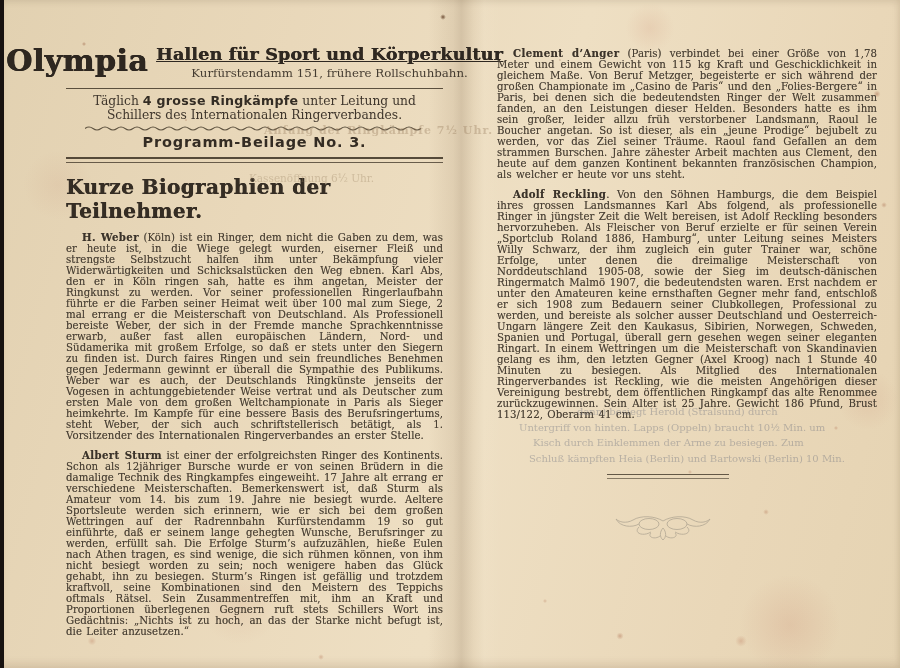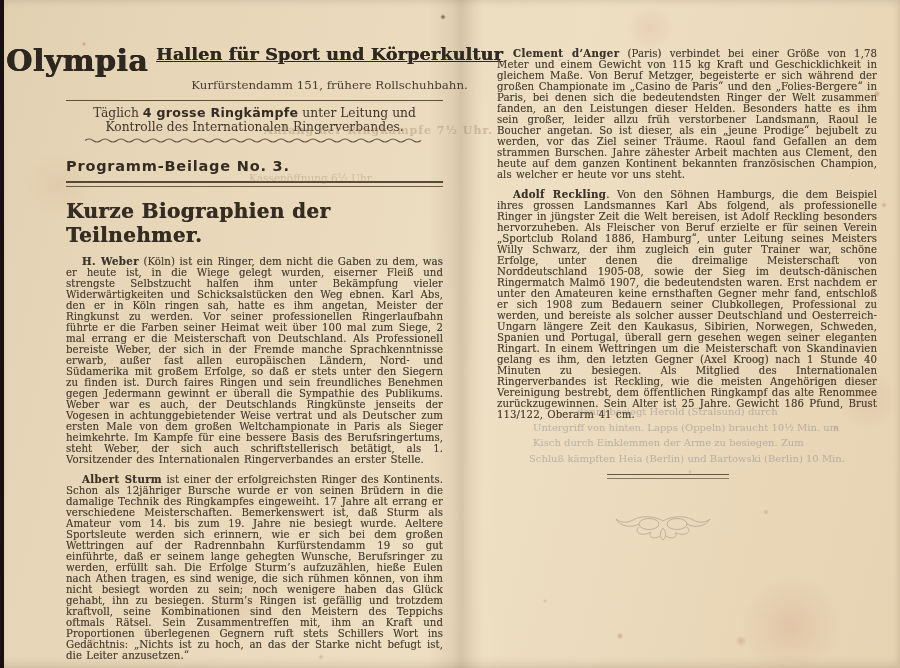--- a/index.html
+++ b/index.html
@@ -51,27 +51,27 @@
   .brand{
     font-size:30px;font-weight:bold;line-height:34px;color:#2e2720;
     letter-spacing:.5px;text-shadow:.7px 0 #2e2720, 0 .4px #2e2720;
     white-space:nowrap;
   }
   .mast-right{flex:1;text-align:center;margin-left:8px;padding-top:1px;}
   .mast-title{
     font-size:17.5px;font-weight:bold;line-height:19px;color:#2f2821;
     letter-spacing:.2px;text-shadow:.4px 0 #2f2821;white-space:nowrap;text-decoration:underline;
   }
-  .mast-address{font-size:11.8px;line-height:14px;color:#453c31;margin-top:14px;white-space:nowrap;}
+  .mast-address{font-size:11.8px;line-height:14px;color:#453c31;margin-top:2px;white-space:nowrap;}
   .rule{border-bottom:1.5px solid rgba(66,55,40,.85);margin-top:8px;}
   .tagline{margin-top:5px;text-align:center;font-size:12.3px;line-height:14px;color:#3f362c;}
   .tagline b{font-family:"DejaVu Sans",sans-serif;font-size:12.6px;letter-spacing:.3px;color:#332c24;}
   .wavy{display:block;margin:3px auto 0;width:340px;height:7px;}
   .program-label{
-    margin-top:14px;text-align:left;font-family:"DejaVu Sans",sans-serif;
+    margin-top:2px;text-align:center;font-family:"DejaVu Sans",sans-serif;
     font-weight:bold;font-size:14.5px;letter-spacing:.8px;color:#342c23;
   }
   .double-rule{margin-top:7px;height:3px;border-top:2px solid rgba(60,50,36,.85);border-bottom:1.2px solid rgba(60,50,36,.75);}
   .section-title{
     margin-top:12px;text-align:left;font-weight:bold;font-size:20px;line-height:24px;
     letter-spacing:.4px;color:#352d24;text-shadow:.4px 0 #352d24;
   }
   .bio{
     margin:9px 0 0 0;font-size:10.2px;line-height:11px;text-align:justify;
     text-indent:16px;word-spacing:1.1px;letter-spacing:.05px;color:#4a4135;
@@ -112,21 +112,21 @@
     <div class="masthead">
       <div class="brand">Olympia</div>
       <div class="mast-right">
         <div class="mast-title">Hallen für Sport und Körperkultur</div>
         <div class="mast-address">Kurfürstendamm 151, frühere Rollschuhbahn.</div>
       </div>
     </div>
 
     <div class="rule"></div>
 
-    <div class="tagline"><span>Täglich </span><b>4 grosse Ringkämpfe</b><span> unter Leitung und Kontrolle des Internationalen Ringerverbandes.</span></div>
+    <div class="tagline"><span>Täglich </span><b>4 grosse Ringkämpfe</b><span> unter Leitung und Schillers des Internationalen Ringerverbandes.</span></div>
 
     <svg class="wavy" viewBox="0 0 340 7" preserveAspectRatio="none">
       <path d="M0 3.5 Q 4 0.5 8 3.5 Q 12 6.5 16 3.5 Q 20 0.5 24 3.5 Q 28 6.5 32 3.5 Q 36 0.5 40 3.5 Q 44 6.5 48 3.5 Q 52 0.5 56 3.5 Q 60 6.5 64 3.5 Q 68 0.5 72 3.5 Q 76 6.5 80 3.5 Q 84 0.5 88 3.5 Q 92 6.5 96 3.5 Q 100 0.5 104 3.5 Q 108 6.5 112 3.5 Q 116 0.5 120 3.5 Q 124 6.5 128 3.5 Q 132 0.5 136 3.5 Q 140 6.5 144 3.5 Q 148 0.5 152 3.5 Q 156 6.5 160 3.5 Q 164 0.5 168 3.5 Q 172 6.5 176 3.5 Q 180 0.5 184 3.5 Q 188 6.5 192 3.5 Q 196 0.5 200 3.5 Q 204 6.5 208 3.5 Q 212 0.5 216 3.5 Q 220 6.5 224 3.5 Q 228 0.5 232 3.5 Q 236 6.5 240 3.5 Q 244 0.5 248 3.5 Q 252 6.5 256 3.5 Q 260 0.5 264 3.5 Q 268 6.5 272 3.5 Q 276 0.5 280 3.5 Q 284 6.5 288 3.5 Q 292 0.5 296 3.5 Q 300 6.5 304 3.5 Q 308 0.5 312 3.5 Q 316 6.5 320 3.5 Q 324 0.5 328 3.5 Q 332 6.5 336 3.5" fill="none" stroke="rgba(62,52,38,.8)" stroke-width="1.1"></path>
     </svg>
 
     <div class="program-label">Programm-Beilage No. 3.</div>
 
     <div class="double-rule"></div>
 
     <div class="section-title">Kurze Biographien der Teilnehmer.</div>
@@ -137,21 +137,21 @@
   </div>
 
   <div class="page page-right">
 
     <p class="bio"><strong>Clement d’Anger</strong><span> (Paris) verbindet bei einer Größe von 1,78 Meter und einem Gewicht von 115 kg Kraft und Geschicklichkeit in gleichem Maße. Von Beruf Metzger, begeisterte er sich während der großen Championate im „Casino de Paris“ und den „Folies-Bergere“ in Paris, bei denen sich die bedeutendsten Ringer der Welt zusammen fanden, an den Leistungen dieser Helden. Besonders hatte es ihm sein großer, leider allzu früh verstorbener Landsmann, Raoul le Boucher angetan. So ist dieser, als ein „jeune Prodige“ bejubelt zu werden, vor das Ziel seiner Träume. Raoul fand Gefallen an dem strammen Burschen. Jahre zähester Arbeit machten aus Clement, den heute auf dem ganzen Kontinent bekannten französischen Champion, als welcher er heute vor uns steht.</span></p>
 
     <p class="bio"><strong>Adolf Reckling</strong><span>. Von den Söhnen Hamburgs, die dem Beispiel ihres grossen Landsmannes Karl Abs folgend, als professionelle Ringer in jüngster Zeit die Welt bereisen, ist Adolf Reckling besonders hervorzuheben. Als Fleischer von Beruf erzielte er für seinen Verein „Sportclub Roland 1886, Hamburg“, unter Leitung seines Meisters Willy Schwarz, der ihm zugleich ein guter Trainer war, schöne Erfolge, unter denen die dreimalige Meisterschaft von Norddeutschland 1905-08, sowie der Sieg im deutsch-dänischen Ringermatch Malmö 1907, die bedeutendsten waren. Erst nachdem er unter den Amateuren keine ernsthaften Gegner mehr fand, entschloß er sich 1908 zum Bedauern seiner Clubkollegen, Professional zu werden, und bereiste als solcher ausser Deutschland und Oesterreich-Ungarn längere Zeit den Kaukasus, Sibirien, Norwegen, Schweden, Spanien und Portugal, überall gern gesehen wegen seiner eleganten Ringart. In einem Wettringen um die Meisterschaft von Skandinavien gelang es ihm, den letzten Gegner (Axel Kroog) nach 1 Stunde 40 Minuten zu besiegen. Als Mitglied des Internationalen Ringerverbandes ist Reckling, wie die meisten Angehörigen dieser Vereinigung bestrebt, dem öffentlichen Ringkampf das alte Renommee zurückzugewinnen. Sein Alter ist 25 Jahre. Gewicht 186 Pfund, Brust 113/122, Oberarm 41 cm.</span></p>
 
     <div class="ghost-block">
       <div style="margin-left:58px;">dann) besiegt Herold (Stralsund) durch</div>
-      <div style="margin-left:14px;">Untergriff von hinten. Lapps (Oppeln) braucht 10½ Min. um</div>
+      <div style="">Untergriff von hinten. Lapps (Oppeln) braucht 10½ Min. um</div>
       <div style="margin-left:14px;">Kisch durch Einklemmen der Arme zu besiegen. Zum</div>
       <div style="margin-left:10px;">Schluß kämpften Heia (Berlin) und Bartowski (Berlin) 10 Min.</div>
     </div>
 
     <div class="end-divider"></div>
 
     <svg class="ornament" width="100" height="30" viewBox="0 0 100 30">
       <g fill="none" stroke="rgba(138,132,120,.85)" stroke-width="1">
         <ellipse cx="36" cy="10" rx="10" ry="5.5"></ellipse>
         <ellipse cx="64" cy="10" rx="10" ry="5.5"></ellipse>

